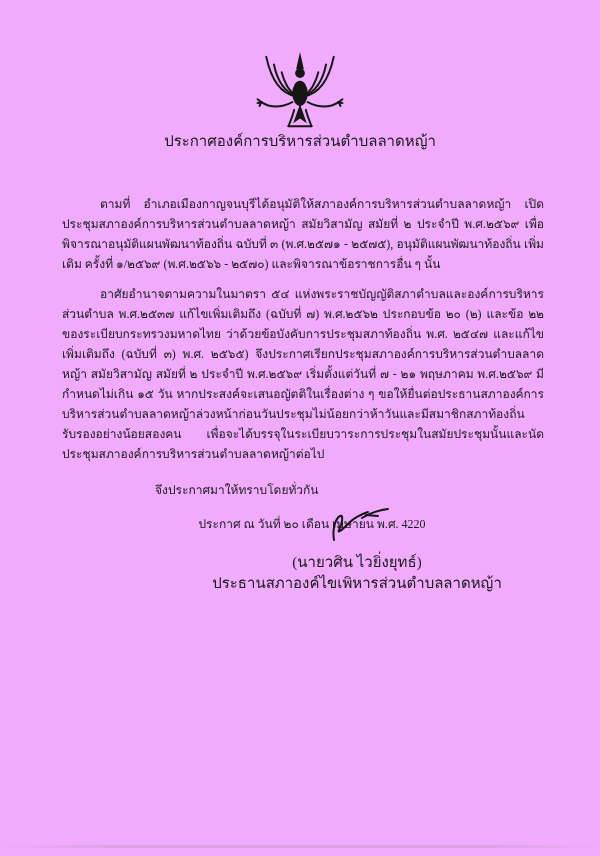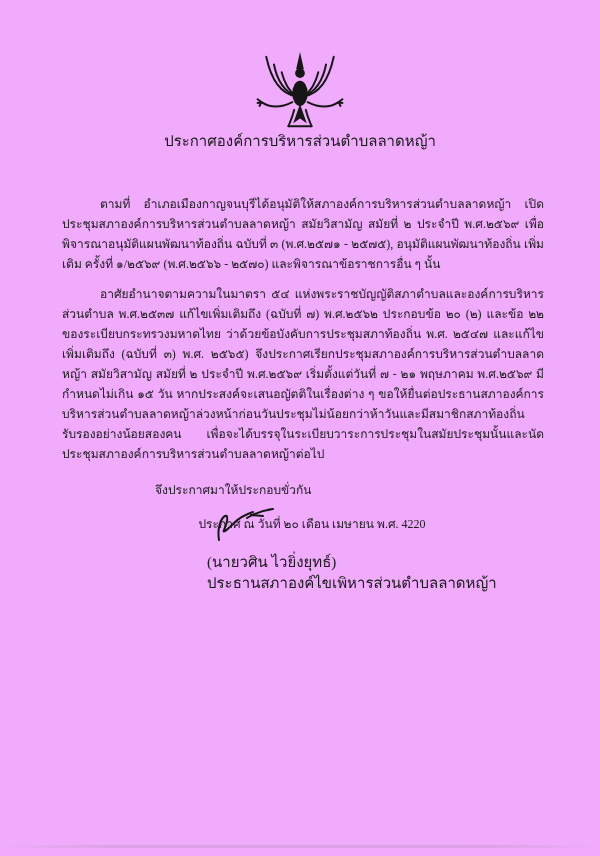--- a/index.html
+++ b/index.html
@@ -52,21 +52,21 @@
       margin: 14px 0 0 0 !important;
       text-indent: 0 !important;
       text-align: center !important;
       padding-left: 18px;
     }
     .sign-block {
       position: absolute;
       top: 506px;
       left: 207px;
       width: 300px;
-      text-align: left;
+      text-align: center;
       font-size: 15px;
       line-height: 21px;
     }
     .sign-block .sig {
       display: block;
       margin: 0 auto 2px auto;
     }
     .scan-shadow {
       position: absolute;
       bottom: 8px;
@@ -108,21 +108,21 @@
     </span>
   </div>
 
   <div class="doc-title">
     <div>ประกาศองค์การบริหารส่วนตำบลลาดหญ้า</div>
   </div>
 
   <div class="content">
     <p>ตามที่  อำเภอเมืองกาญจนบุรีได้อนุมัติให้สภาองค์การบริหารส่วนตำบลลาดหญ้า เปิดประชุมสภาองค์การบริหารส่วนตำบลลาดหญ้า  สมัยวิสามัญ  สมัยที่ ๒  ประจำปี  พ.ศ.๒๕๖๙  เพื่อพิจารณาอนุมัติแผนพัฒนาท้องถิ่น  ฉบับที่ ๓  (พ.ศ.๒๕๗๑ - ๒๕๗๕), อนุมัติแผนพัฒนาท้องถิ่น เพิ่มเติม ครั้งที่ ๑/๒๕๖๙ (พ.ศ.๒๕๖๖ - ๒๕๗๐)  และพิจารณาข้อราชการอื่น ๆ นั้น</p>
     <p>อาศัยอำนาจตามความในมาตรา ๕๔  แห่งพระราชบัญญัติสภาตำบลและองค์การบริหารส่วนตำบล พ.ศ.๒๕๓๗ แก้ไขเพิ่มเติมถึง  (ฉบับที่ ๗) พ.ศ.๒๕๖๒  ประกอบข้อ ๒๐ (๒) และข้อ ๒๒  ของระเบียบกระทรวงมหาดไทย ว่าด้วยข้อบังคับการประชุมสภาท้องถิ่น พ.ศ. ๒๕๔๗  และแก้ไขเพิ่มเติมถึง (ฉบับที่ ๓) พ.ศ. ๒๕๖๕)  จึงประกาศเรียกประชุมสภาองค์การบริหารส่วนตำบลลาดหญ้า สมัยวิสามัญ  สมัยที่ ๒ ประจำปี พ.ศ.๒๕๖๙ เริ่มตั้งแต่วันที่  ๗ - ๒๑  พฤษภาคม พ.ศ.๒๕๖๙  มีกำหนดไม่เกิน  ๑๕  วัน  หากประสงค์จะเสนอญัตติในเรื่องต่าง ๆ ขอให้ยื่นต่อประธานสภาองค์การบริหารส่วนตำบลลาดหญ้าล่วงหน้าก่อนวันประชุมไม่น้อยกว่าห้าวันและมีสมาชิกสภาท้องถิ่นรับรองอย่างน้อยสองคน  เพื่อจะได้บรรจุในระเบียบวาระการประชุมในสมัยประชุมนั้นและนัดประชุมสภาองค์การบริหารส่วนตำบลลาดหญ้าต่อไป</p>
-    <p class="closing-line">จึงประกาศมาให้ประกอบขั่วกัน</p>
+    <p class="closing-line">จึงประกาศมาให้ทราบโดยทั่วกัน</p>
     <p class="date-line">ประกาศ  ณ  วันที่ ๒๐  เดือน เมษายน  พ.ศ. 4220</p>
   </div>
 
   <div class="sign-block">
     <span class="sig">
       <svg width="70" height="38" viewBox="0 0 70 38" aria-hidden="true">
         <g fill="none" stroke="#161616" stroke-width="2" stroke-linecap="round">
           <path d="M12 34 C10 22 14 12 18 10 C22 8 20 18 17 24 C15 28 20 24 27 17 C33 11 40 8 46 6"></path>
           <path d="M40 12 C48 7 58 4 66 3"></path>
           <path d="M44 9 L56 10"></path>

